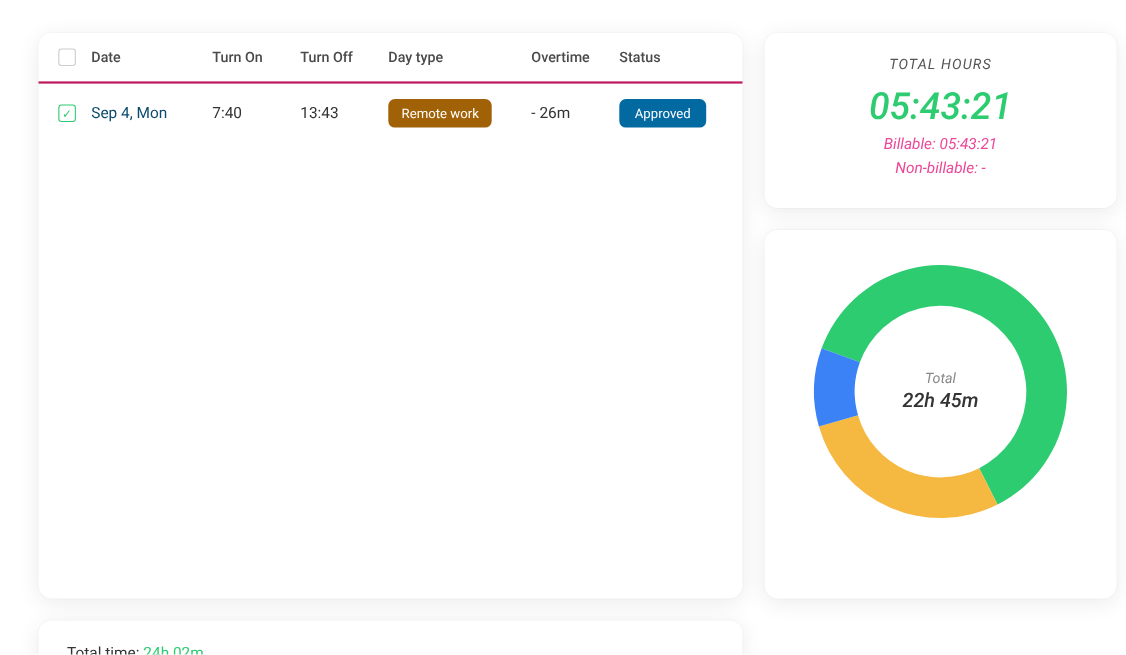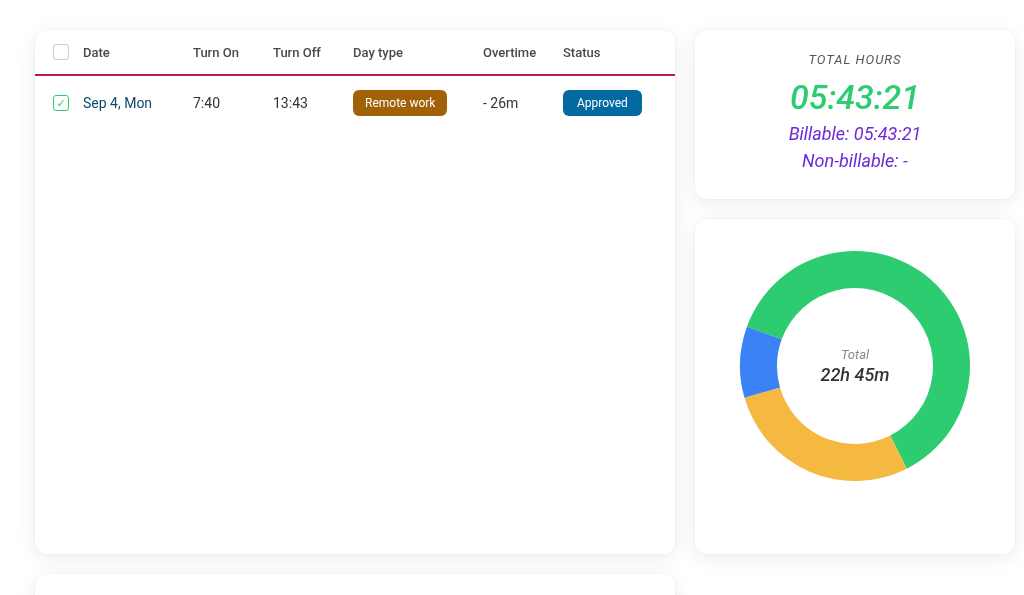--- a/index.html
+++ b/index.html
@@ -98,22 +98,22 @@
   color: #555;
   margin-bottom: 10px;
 }
 .th-big {
   font-size: 34px;
   color: #2ecc71;
   font-weight: 500;
   margin-bottom: 6px;
 }
 .th-sub {
-  font-size: 18px;
-  color: #6d28d9;
+  font-size: 14px;
+  color: #ec4899;
   margin-bottom: 6px;
 }
 
 
 .donut-card {
   padding: 22px;
   display: flex;
   align-items: flex-start;
   justify-content: center;
   height: 335px;

